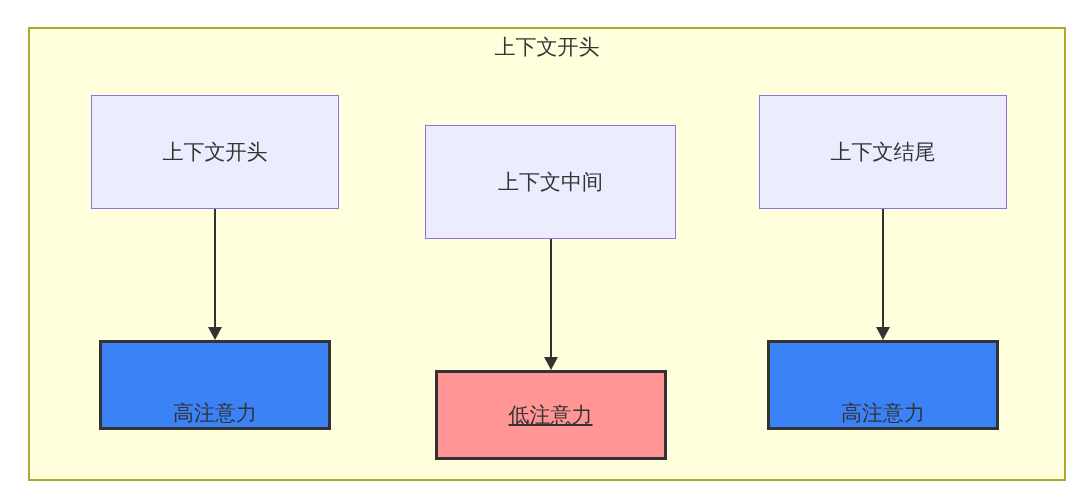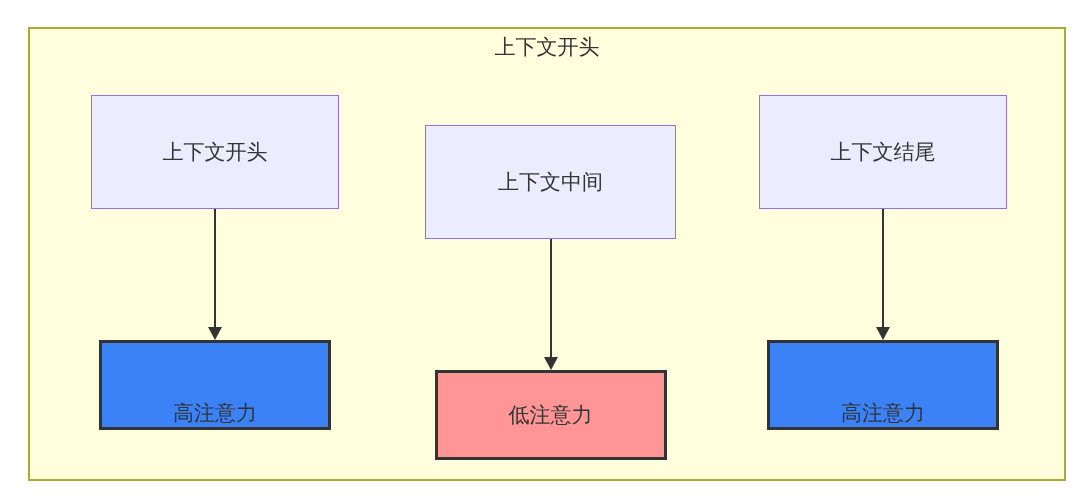--- a/index.html
+++ b/index.html
@@ -87,21 +87,21 @@
     border-left: 7px solid transparent;
     border-right: 7px solid transparent;
     border-top: 13px solid #333333;
   }
   .node-target {
     width: 232px;
     height: 90px;
     border: 3px solid #333333;
   }
   .fill-high { background: #3b82f6; align-items: flex-end; }
-  .fill-low  { background: #ff9595; }
+  .fill-low  { background: #ff9595; text-decoration: underline; }
 </style>
 </head>
 <body>
 
 <div class="stage">
   <div class="frame">
 
     <div class="diagram-title">上下文开头</div>
 
     <div class="column col-0">

